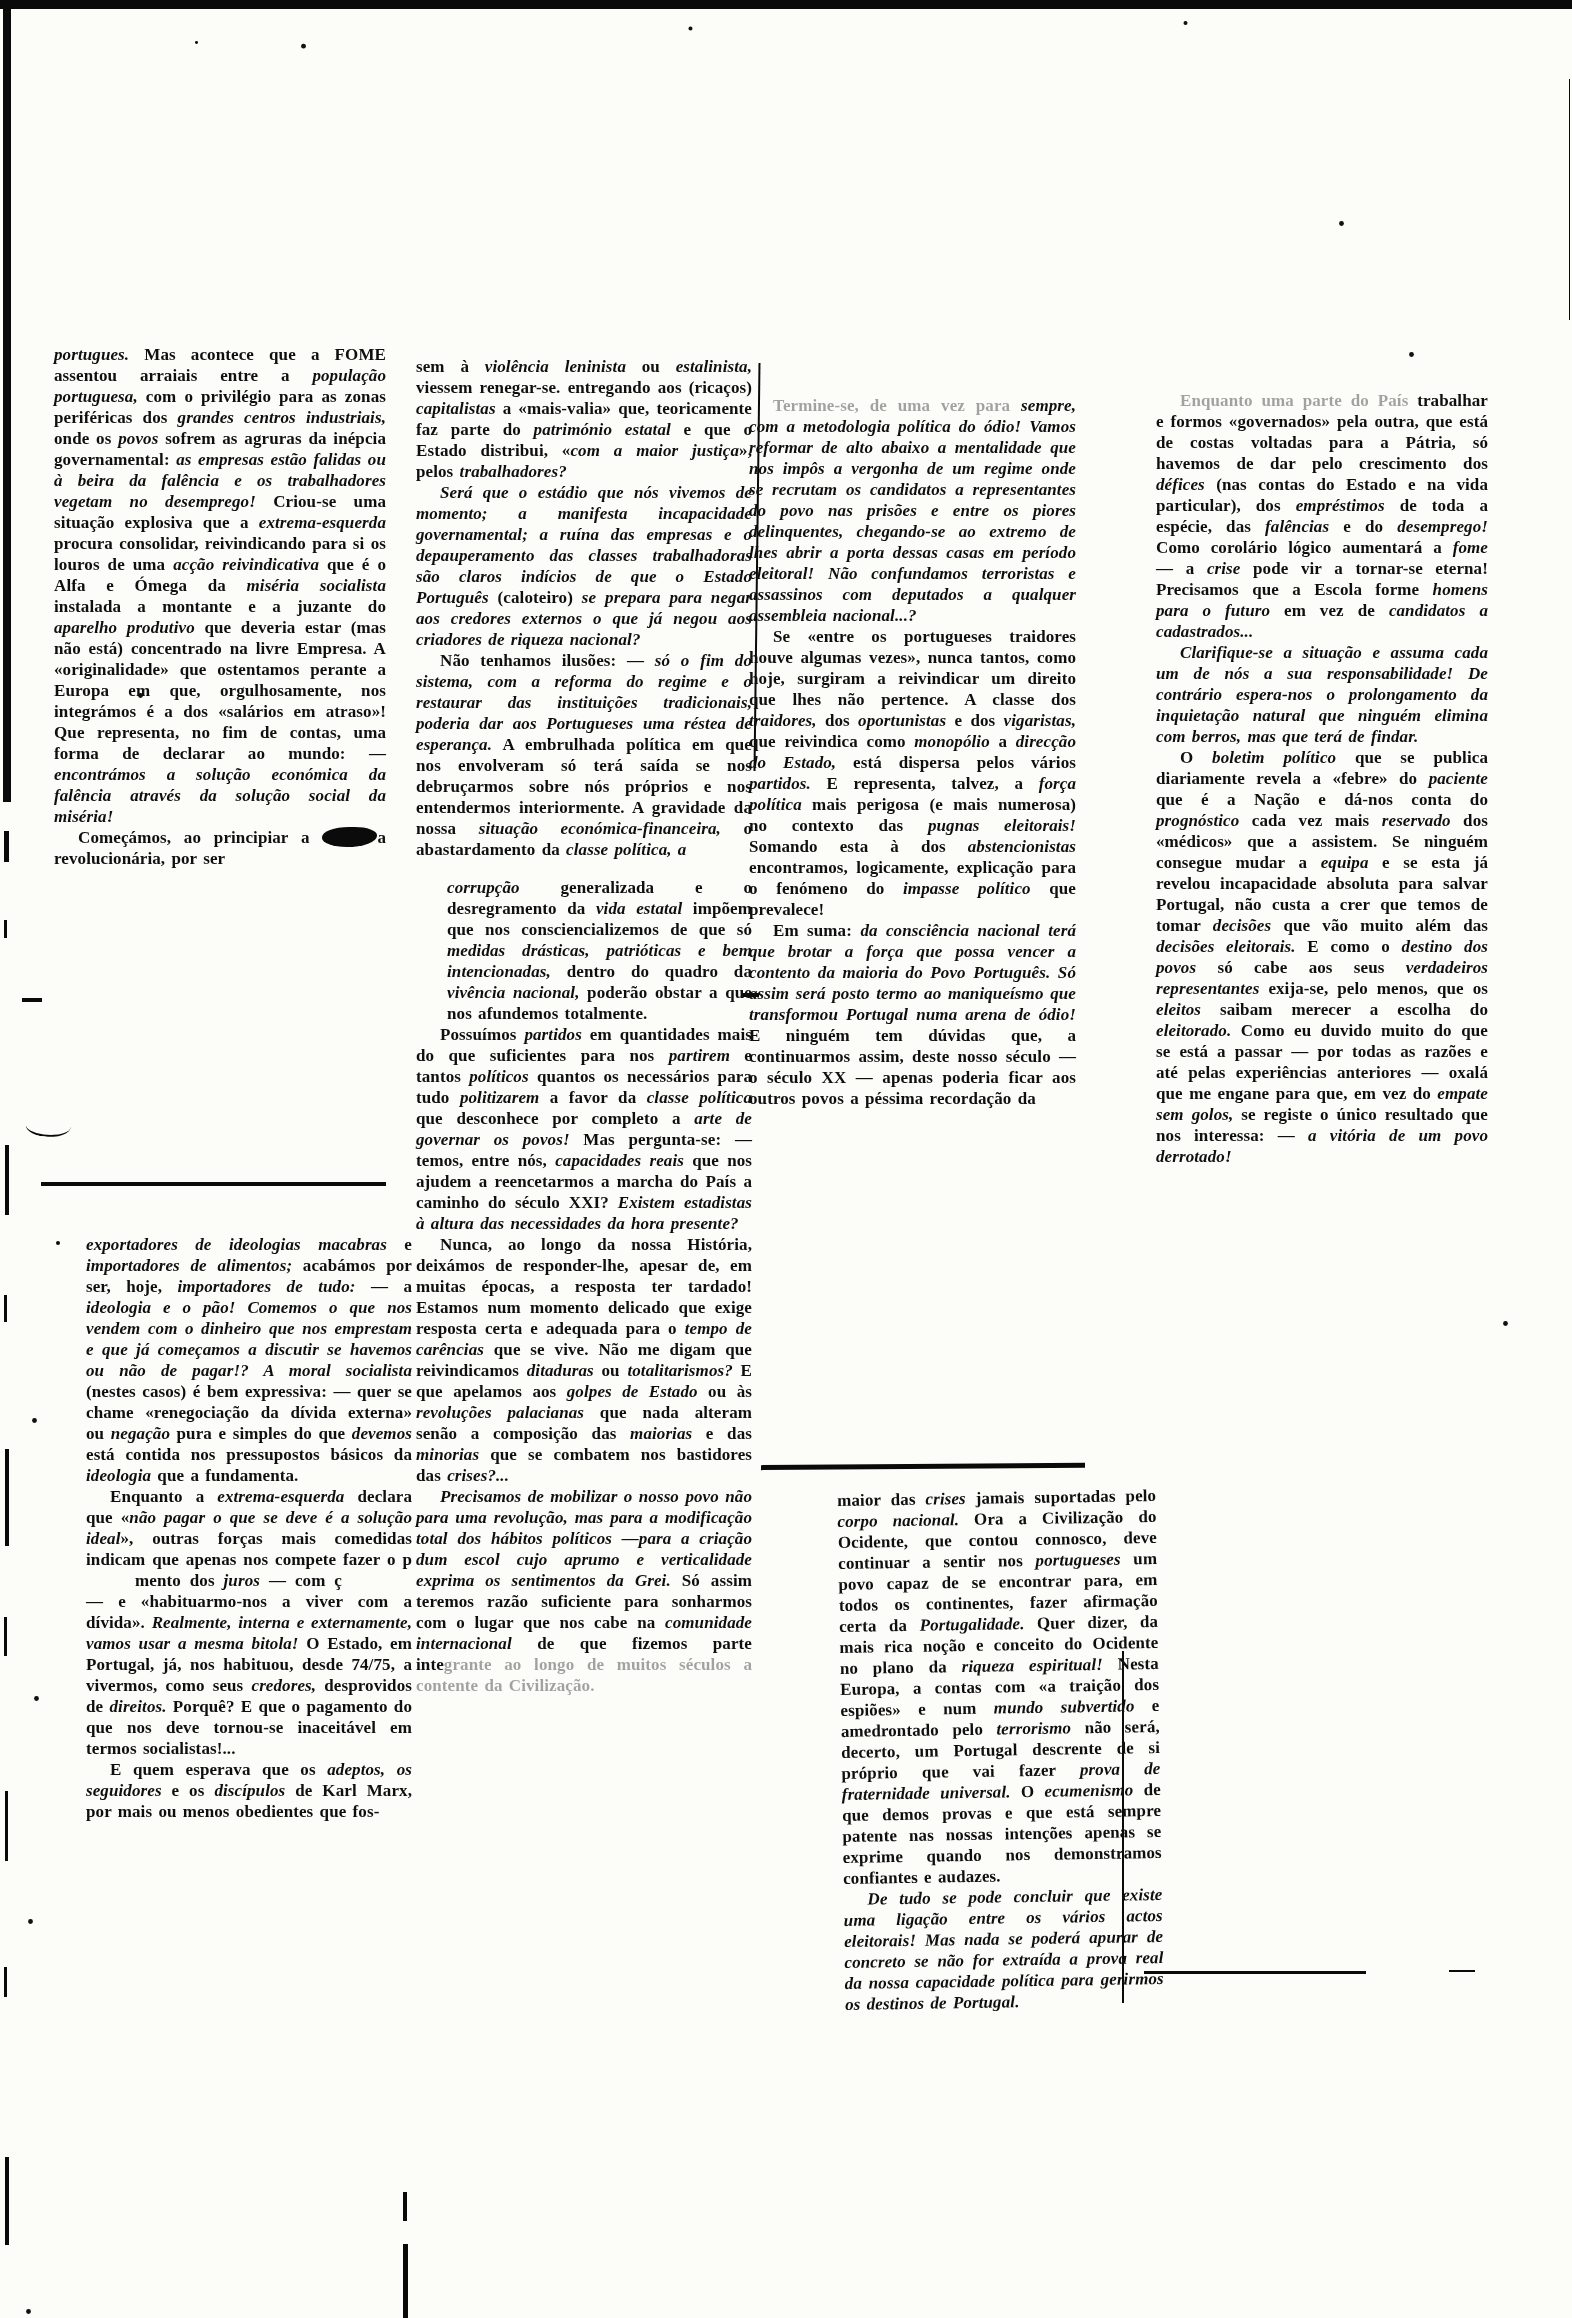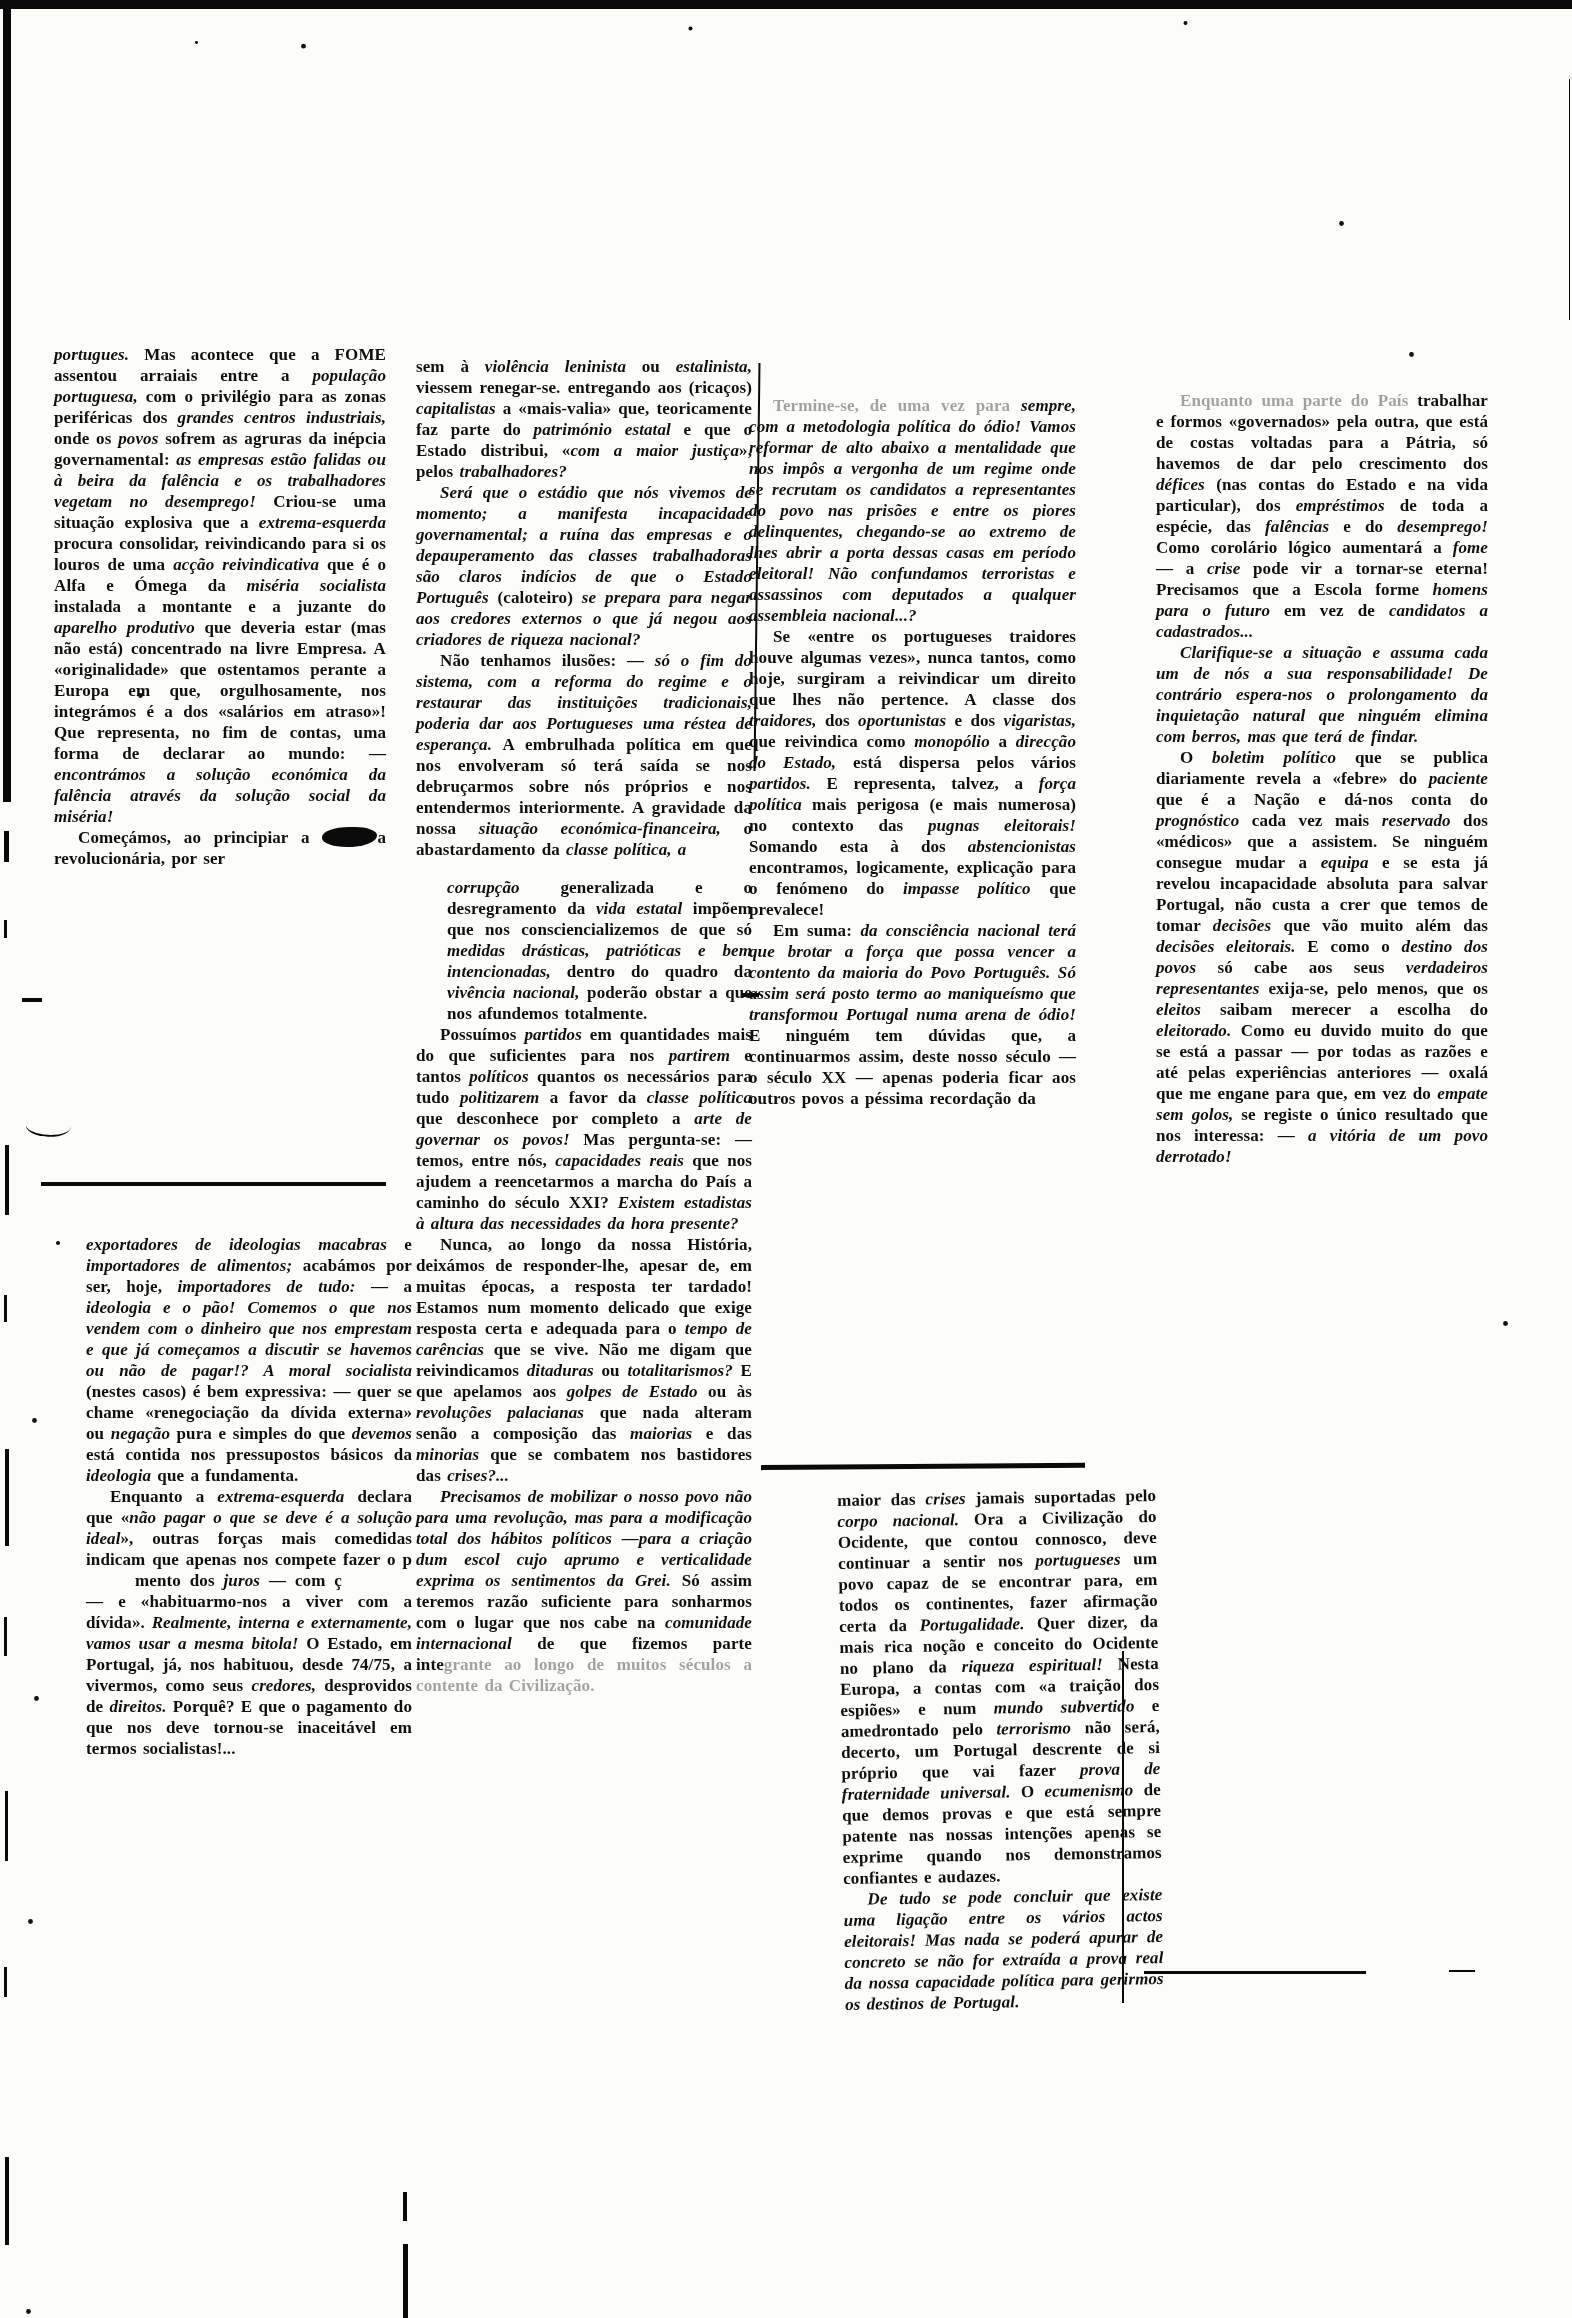--- a/index.html
+++ b/index.html
@@ -94,20 +94,21 @@
   <div class="art insetdot"></div>
   <div class="art speck"></div>
 
   <section class="col c1a">
       <p><i>portugues.</i> Mas acontece que a FOME assentou arraiais entre a <i>população portuguesa,</i> com o privilégio para as zonas periféricas dos <i>grandes centros industriais,</i> onde os <i>povos</i> sofrem as agruras da inépcia governamental: <i>as empresas estão falidas ou à beira da falência e os trabalhadores vegetam no desemprego!</i> Criou-se uma situação explosiva que a <i>extrema-esquerda</i> procura consolidar, reivindicando para si os louros de uma <i>acção reivindicativa</i> que é o Alfa e Ómega da <i>miséria socialista</i> instalada a montante e a juzante do <i>aparelho produtivo</i> que deveria estar (mas não está) concentrado na livre Empresa. A «originalidade» que ostentamos perante a Europa em que, orgulhosamente, nos integrámos é a dos «salários em atraso»! Que representa, no fim de contas, uma forma de declarar ao mundo: — <i>encontrámos a solução económica da falência através da solução social da miséria!</i></p>
       <p class="ind">Começámos, ao principiar a <span class="blob"></span>a revolucionária, por ser</p>
     </section>
   <section class="col c1b">
       <p><i>exportadores de ideologias macabras</i> e <i>importadores de alimentos;</i> acabámos por ser, hoje, <i>importadores de tudo:</i> — a <i>ideologia e o pão! Comemos o que nos vendem com o dinheiro que nos emprestam e que já começamos a discutir se havemos ou não de pagar!? A moral socialista</i> (nestes casos) é bem expressiva: — quer se chame «renegociação da dívida externa» ou <i>negação</i> pura e simples do que <i>devemos</i> está contida nos pressupostos básicos da <i>ideologia</i> que a fundamenta.</p>
       <p class="ind">Enquanto a <i>extrema-esquerda</i> declara que «<i>não pagar o que se deve é a solução ideal</i>», outras forças mais comedidas indicam que apenas nos compete fazer o p<span class="g110"></span>mento dos <i>juros</i> — com ç<span class="g150"></span> — e «habituarmo-nos a viver com a dívida». <i>Realmente, interna e externamente, vamos usar a mesma bitola!</i> O Estado, em Portugal, já, nos habituou, desde 74/75, a vivermos, como seus <i>credores,</i> desprovidos de <i>direitos.</i> Porquê? E que o pagamento do que nos deve tornou-se inaceitável em termos socialistas!...</p>
+      <p class="ind">E quem esperava que os <i>adeptos, os seguidores</i> e os <i>discípulos</i> de Karl Marx, por mais ou menos obedientes que fos-</p>
     </section>
   <section class="col c2">
       <p>sem à <i>violência leninista</i> ou <i>estalinista,</i> viessem renegar-se. entregando aos (ricaços) <i>capitalistas</i> a «mais-valia» que, teoricamente faz parte do <i>património estatal</i> e que o Estado distribui, «<i>com a maior justiça</i>», pelos <i>trabalhadores?</i></p>
       <p class="ind"><i>Será que o estádio que nós vivemos de momento; a manifesta incapacidade governamental; a ruína das empresas e o depauperamento das classes trabalhadoras são claros indícios de que o Estado Português</i> (caloteiro) <i>se prepara para negar aos credores externos o que já negou aos criadores de riqueza nacional?</i></p>
       <p class="ind">Não tenhamos ilusões: — <i>só o fim do sistema, com a reforma do regime e o restaurar das instituições tradicionais, poderia dar aos Portugueses uma réstea de esperança.</i> A embrulhada política em que nos envolveram só terá saída se nos debruçarmos sobre nós próprios e nos entendermos interiormente. A gravidade da nossa <i>situação económica-financeira,</i> o abastardamento da <i>classe política, a</i></p>
       <p class="gt"><i>corrupção</i> generalizada e o desregramento da <i>vida estatal</i> impõem que nos consciencializemos de que só <i>medidas drásticas, patrióticas e bem intencionadas,</i> dentro do quadro da <i>vivência nacional,</i> poderão obstar a que nos afundemos totalmente.</p>
       <p class="ind">Possuímos <i>partidos</i> em quantidades mais do que suficientes para nos <i>partirem</i> e tantos <i>políticos</i> quantos os necessários para tudo <i>politizarem</i> a favor da <i>classe política</i> que desconhece por completo a <i>arte de governar os povos!</i> Mas pergunta-se: — temos, entre nós, <i>capacidades reais</i> que nos ajudem a reencetarmos a marcha do País a caminho do século XXI? <i>Existem estadistas à altura das necessidades da hora presente?</i></p>
       <p class="ind">Nunca, ao longo da nossa História, deixámos de responder-lhe, apesar de, em muitas épocas, a resposta ter tardado! Estamos num momento delicado que exige resposta certa e adequada para o <i>tempo de carências</i> que se vive. Não me digam que reivindicamos <i>ditaduras</i> ou <i>totalitarismos?</i> E que apelamos aos <i>golpes de Estado</i> ou às <i>revoluções palacianas</i> que nada alteram senão a composição das <i>maiorias</i> e das <i>minorias</i> que se combatem nos bastidores das <i>crises?...</i></p>
       <p class="ind"><i>Precisamos de mobilizar o nosso povo não para uma revolução, mas para a modificação total dos hábitos políticos —para a criação dum escol cujo aprumo e verticalidade exprima os sentimentos da Grei.</i> Só assim teremos razão suficiente para sonharmos com o lugar que nos cabe na <i>comunidade internacional</i> de que fizemos parte inte<span class="fade">grante ao longo de muitos séculos a contente da Civilização.</span></p>
     </section>

